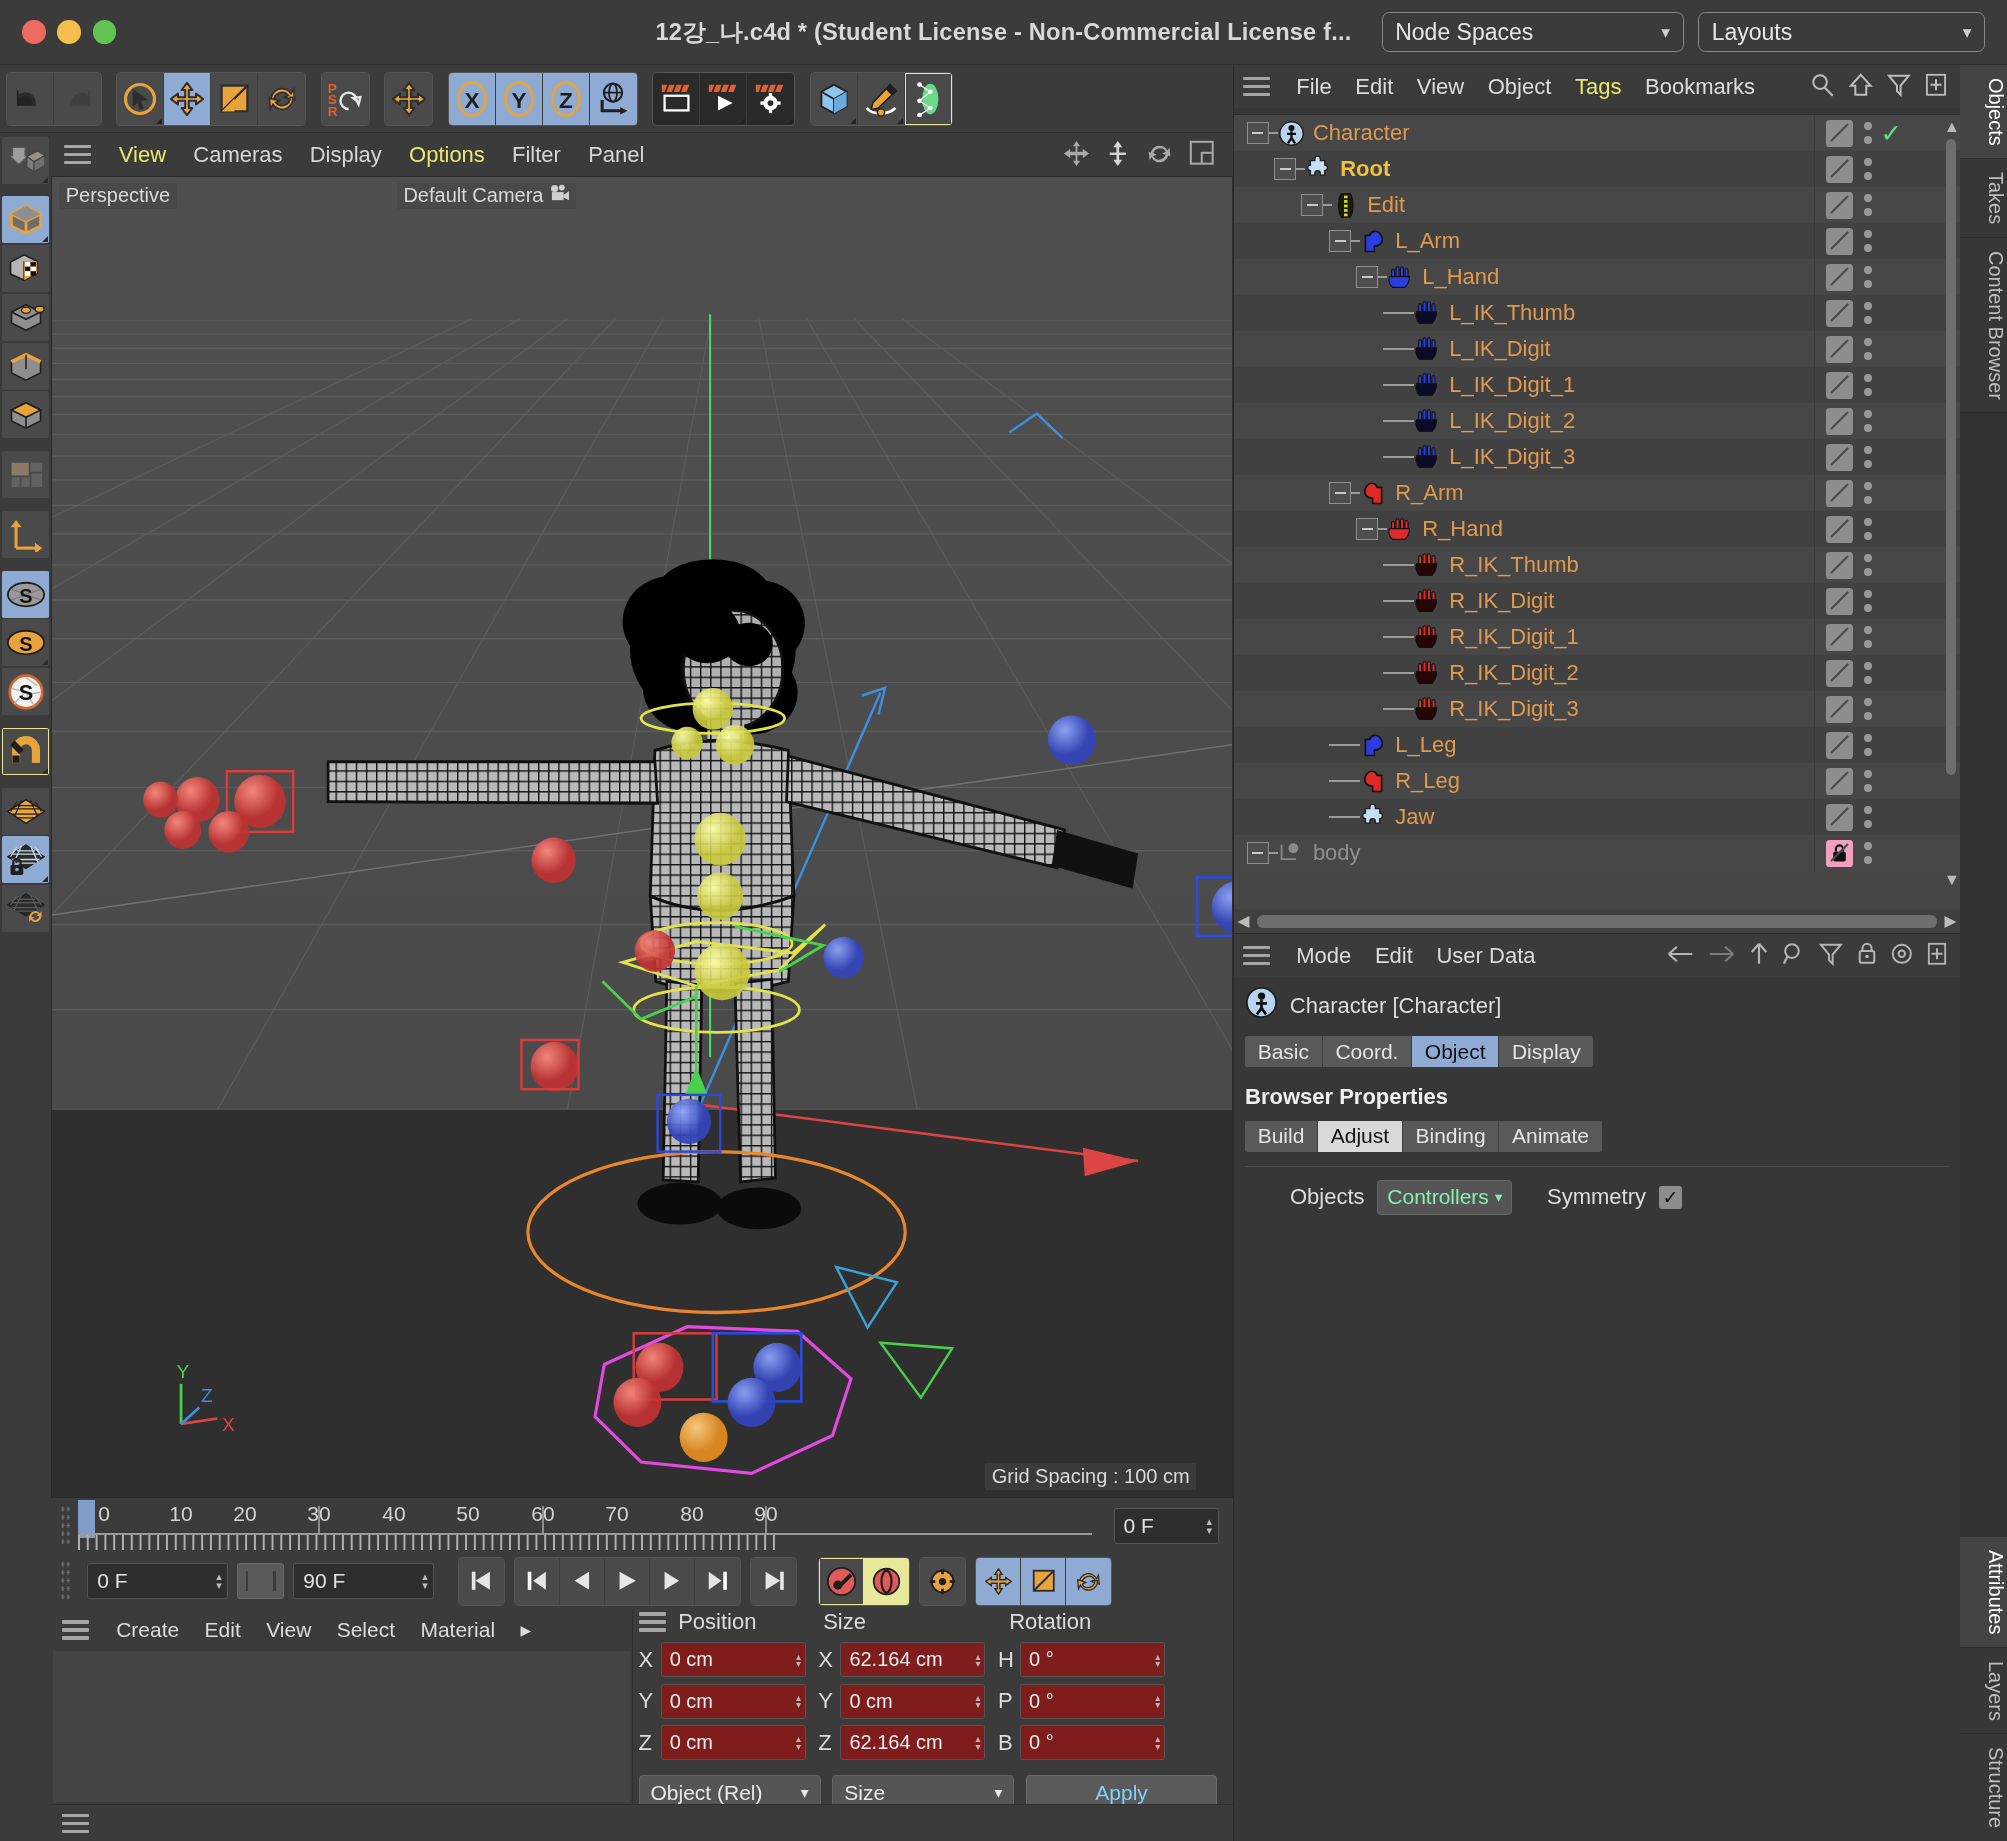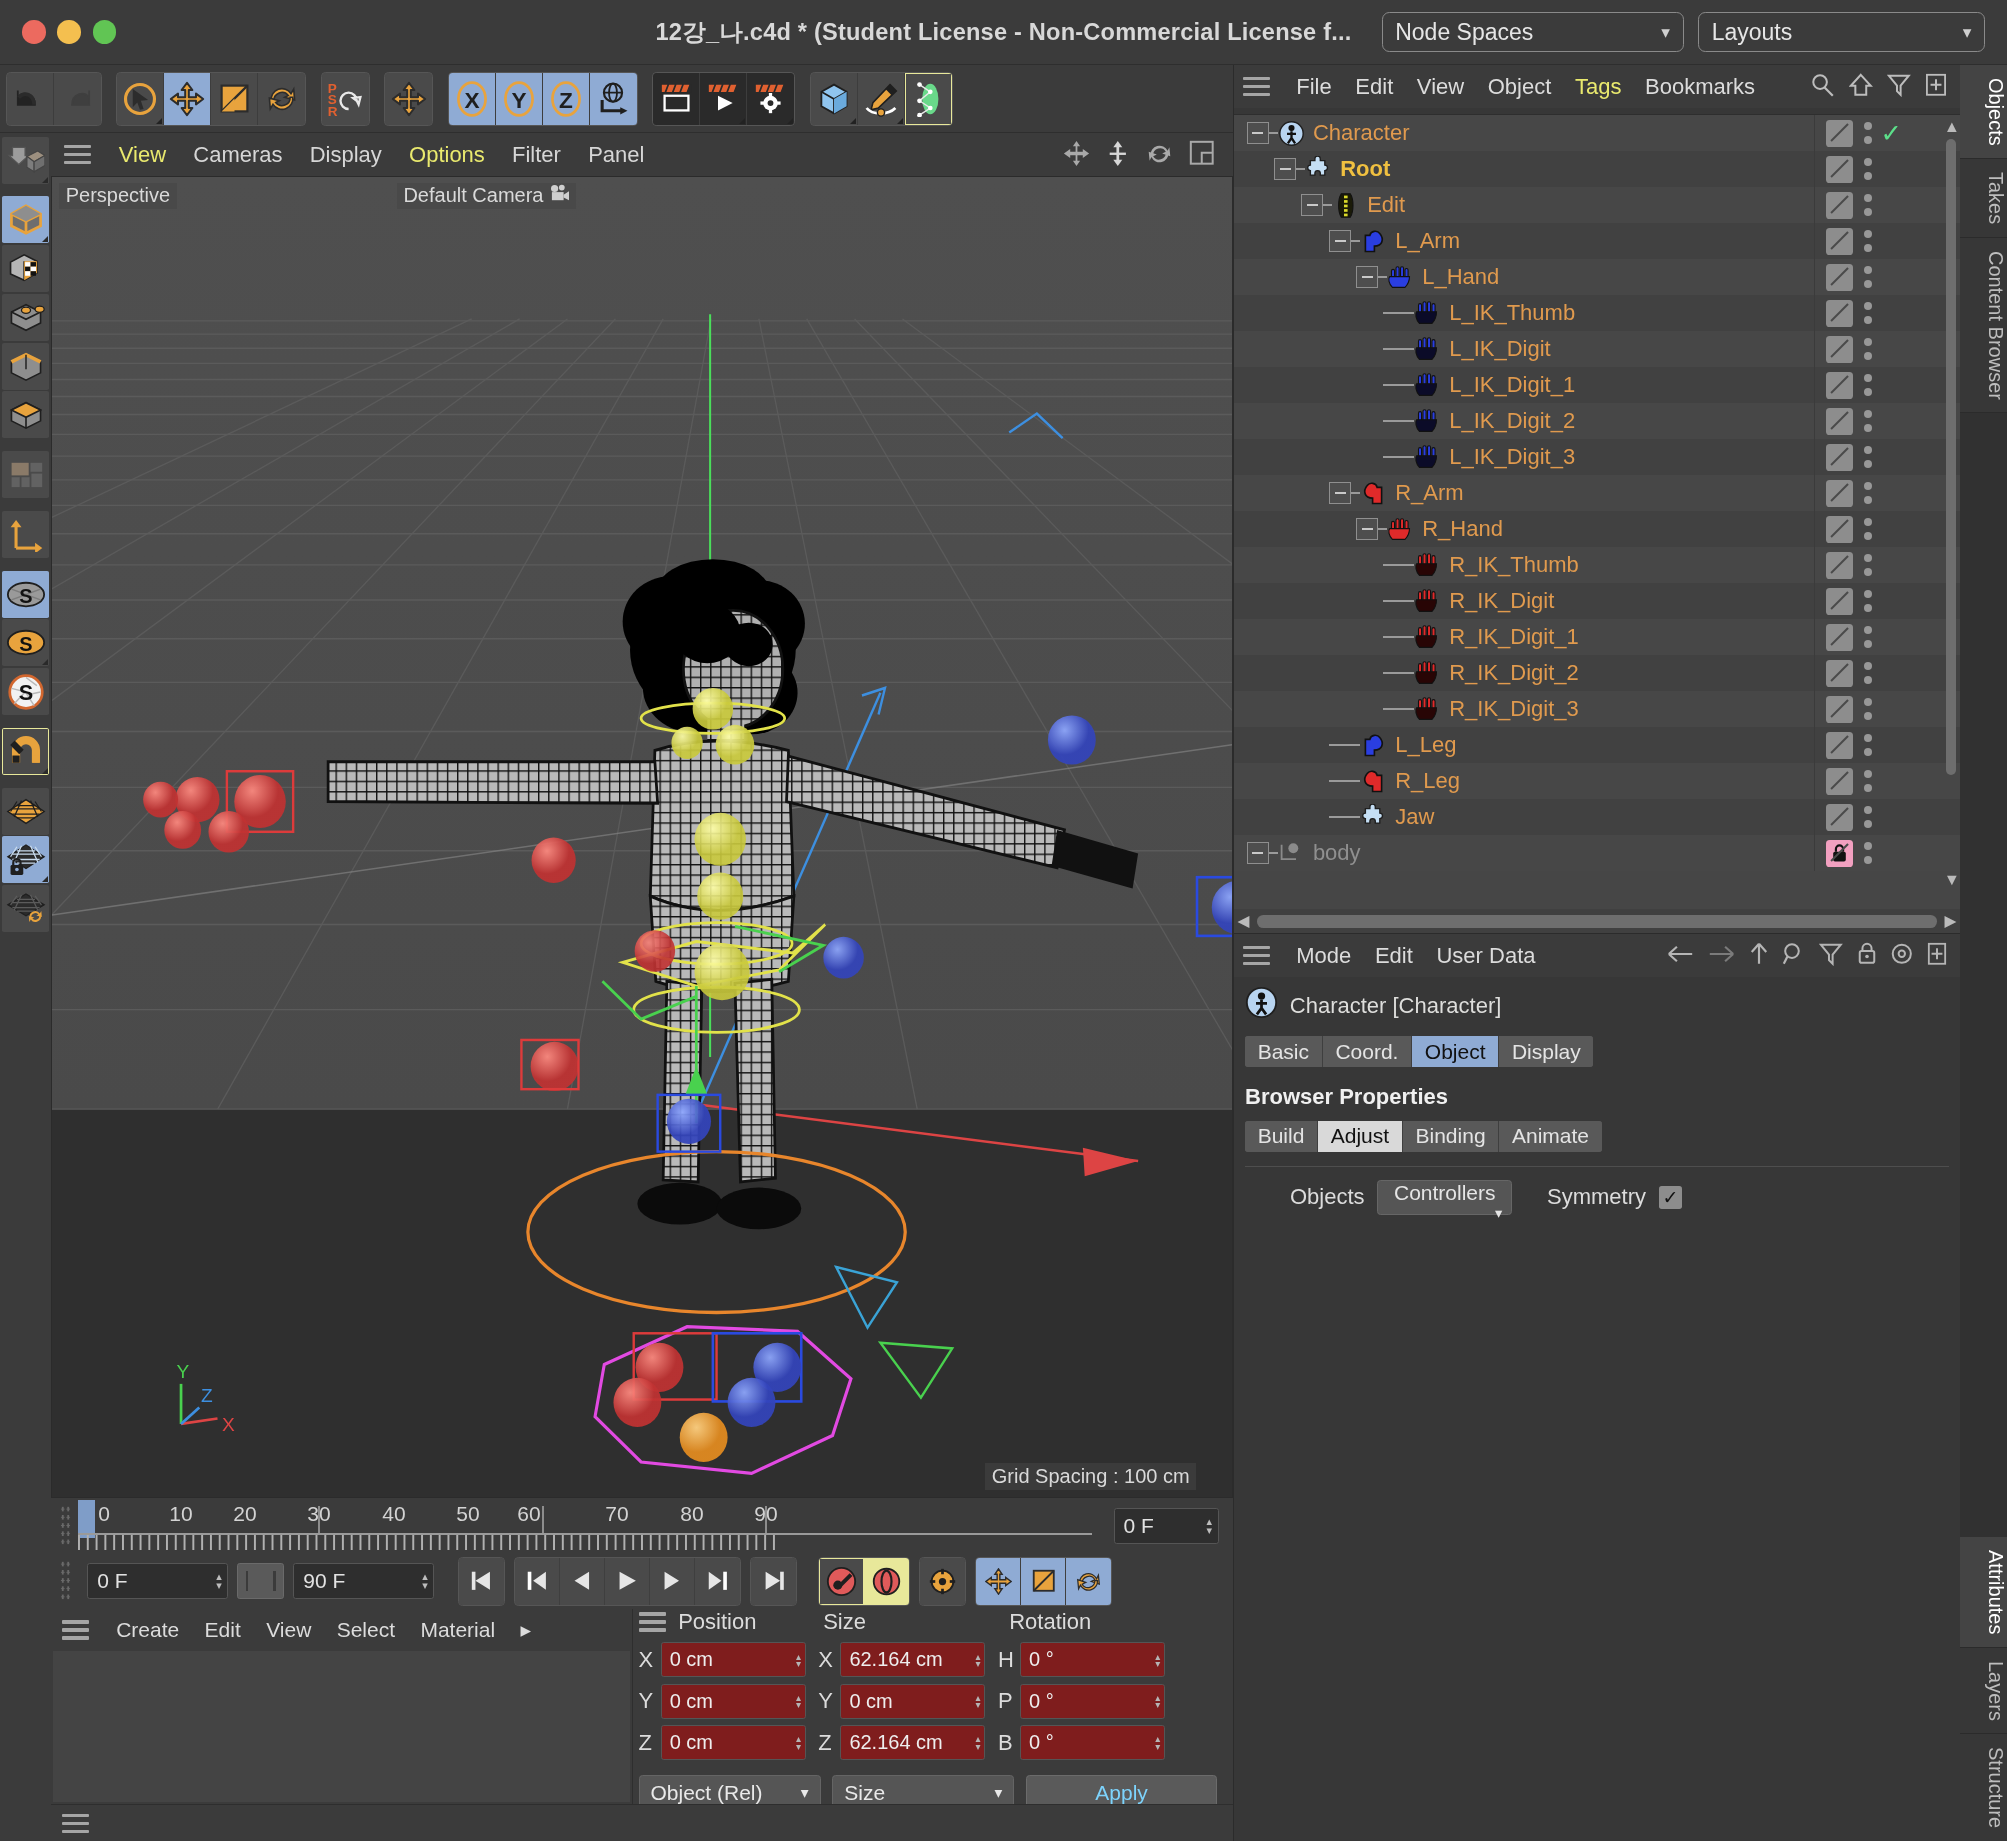--- a/index.html
+++ b/index.html
@@ -192,21 +192,21 @@
   .objhead { display:flex; align-items:center; gap:11.8px; font-size:22px; color:#dededc; margin-bottom:11px;}
   .tabrow { display:flex; background:#4a4a4a; border-radius:2.7px; width:max-content; overflow:hidden;}
   .tabrow .tb { padding:3.6px 12.7px; font-size:21px; color:#e4e4e4; background:#595959; border-right:0.9px solid #3f3f3f;}
   .tabrow .tb:last-child{border-right:none;}
   .tabrow .tb.sel { background:#8fabd4; color:#111;}
   .tabrow2 .tb.sel { background:#d9d9d9; color:#111;}
   .secthead { font-size:22px; font-weight:bold; color:#f0f0f0; margin:16.4px 0 11px 0;}
   .attrsep { height:0.9px; background:#4e4e4e; margin:14.5px 0 12.7px 0;}
   .proprow { display:flex; align-items:center; gap:12.7px; font-size:22px; color:#dcdcdc; padding-left:45px;}
   .dd { background:#555; border:0.9px solid #666; border-radius:3.6px; height:35px; width:135px;
-        display:flex; align-items:center; padding:0 9px; font-size:21px; color:#e5e5e5;flex-direction:column;}
+        display:flex; align-items:center; padding:0 9px; font-size:21px; color:#86efac;}
   .dd .chev{margin-left:auto; font-size:14.5px;}
   .cbx { width:23.6px; height:23.6px; background:#8d8d8d; border-radius:2.7px; display:flex; align-items:center; justify-content:center; color:#111; font-size:19px;}
 
   
   .vtabs { width:47px; flex:none; background:#313131; display:flex; flex-direction:column; }
   .vtab { writing-mode:vertical-rl; font-size:20px; color:#bdbdbd; padding:12.7px 0;
           text-align:left; background:#373737; border-bottom:0.9px solid #2b2b2b;}
   .vtab.sel { background:#444; color:#fff; }
   .vtab.spacer { flex:1; background:#313131; border:none;}
 
@@ -790,21 +790,21 @@
             <div class="tlrow1">
               <span class="dots"></span>
               <div class="ruler">
                 <span class="playhead" style="left:0px;"></span>
                 <span class="tick-label" style="left:20px;">0</span>
                 <span class="tick-label" style="left:91px;">10</span>
                 <span class="tick-label" style="left:155px;">20</span>
                 <span class="tick-label" style="left:229px;">30</span>
                 <span class="tick-label" style="left:304px;">40</span>
                 <span class="tick-label" style="left:378px;">50</span>
-                <span class="tick-label" style="left:439px;">60</span>
+                <span class="tick-label" style="left:453px;">60</span>
                 <span class="tick-label" style="left:527px;">70</span>
                 <span class="tick-label" style="left:602px;">80</span>
                 <span class="tick-label" style="left:676px;">90</span>
                 <span class="majortick" style="left:240px;"></span>
                 <span class="majortick" style="left:464px;"></span>
                 <span class="majortick" style="left:687px;"></span>
                 <span class="baseline"></span>
                 <span class="minis" style="width:700px;"></span>
               </div>
               <div class="numbox" style="width:105px;margin-left:11px;margin-right:14.5px;">

